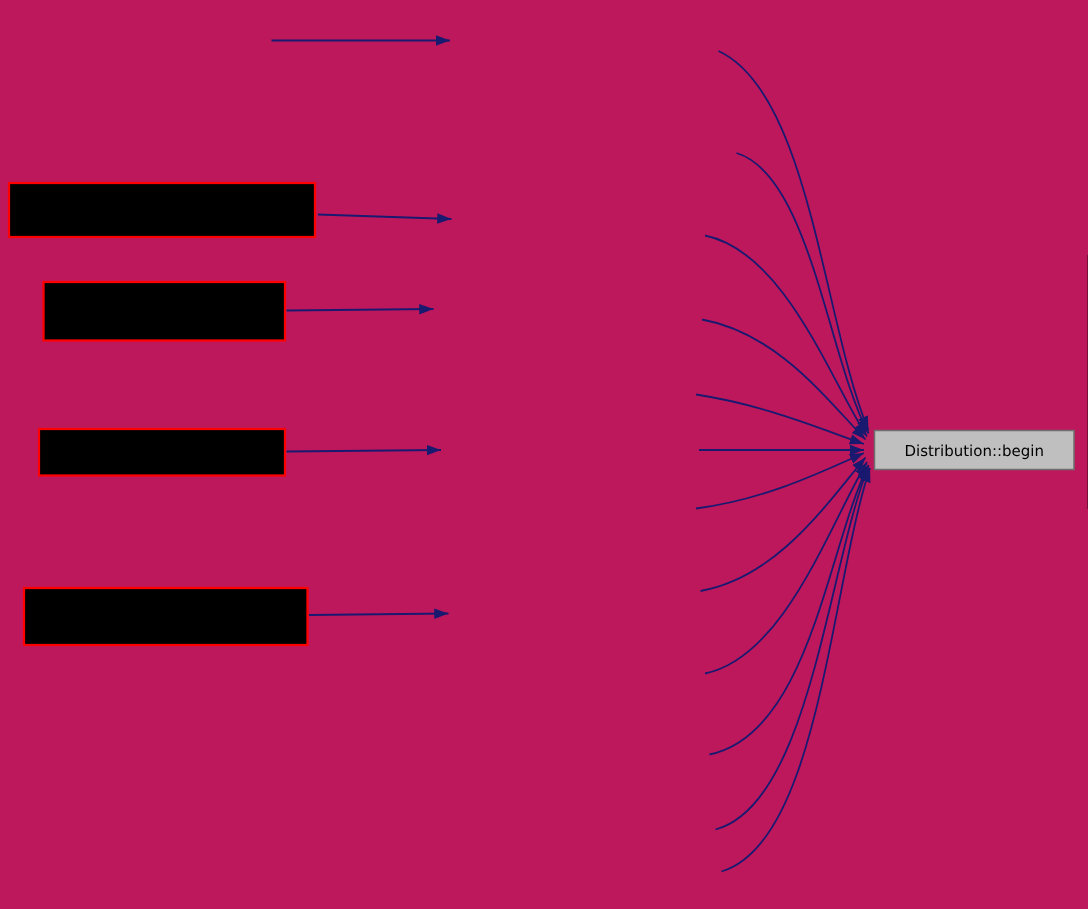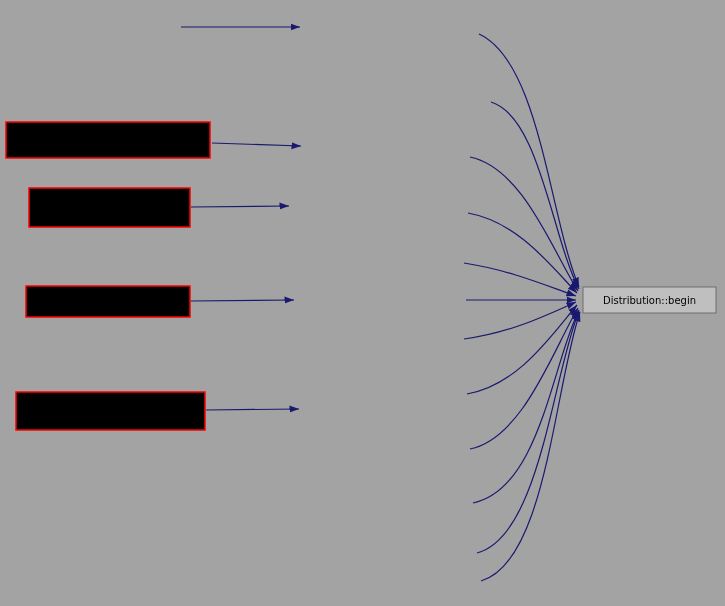--- a/index.html
+++ b/index.html
@@ -1,17 +1,17 @@
 <!DOCTYPE html>
 <html><head>
 <meta charset="utf-8">
 <style>
   html,body{margin:0;padding:0;}
   body{background:#000000;}
-  .canvas{position:relative;width:725px;height:606px;background:#a3a3a3;overflow:hidden;}
+  .canvas{position:relative;width:725px;height:606px;background:#be185d;overflow:hidden;}
   .edge{stroke:#191970;stroke-width:1.2;fill:none;}
   .caller-box{fill:#000000;stroke:#ff0000;stroke-width:1.5;}
   .node-rect{stroke:#6e6e6e;stroke-width:1;}
   .node-label{font-family:"DejaVu Sans","Liberation Sans",sans-serif;font-size:10px;fill:#000000;}
 </style>
 </head>
 <body>
 
 <div class="canvas">
 <svg width="725" height="606" viewBox="0 0 725 606" xmlns="http://www.w3.org/2000/svg">

